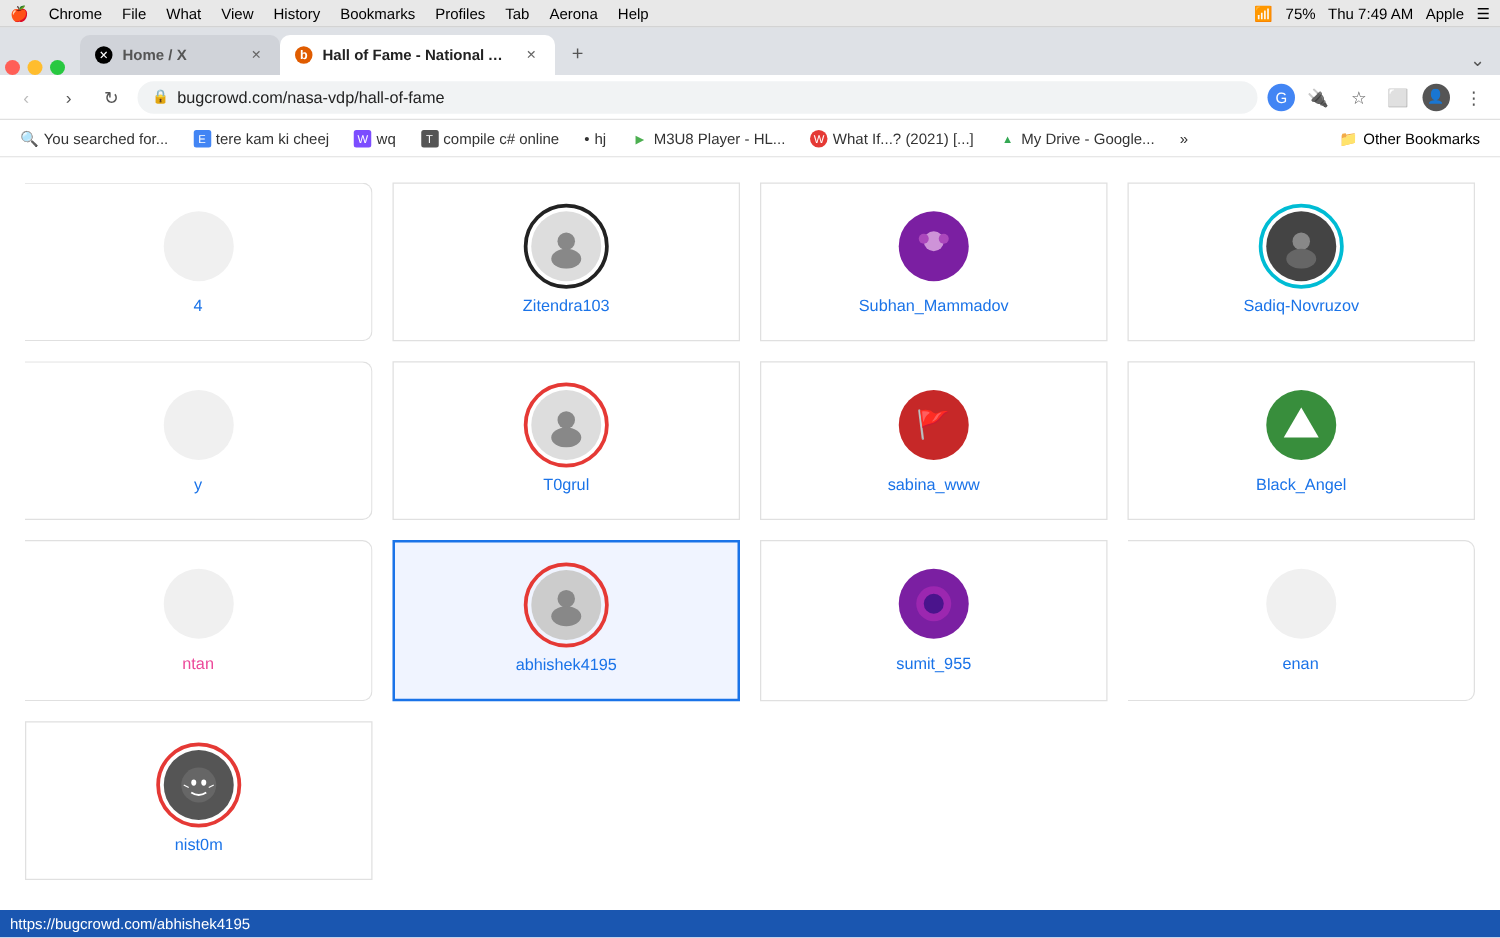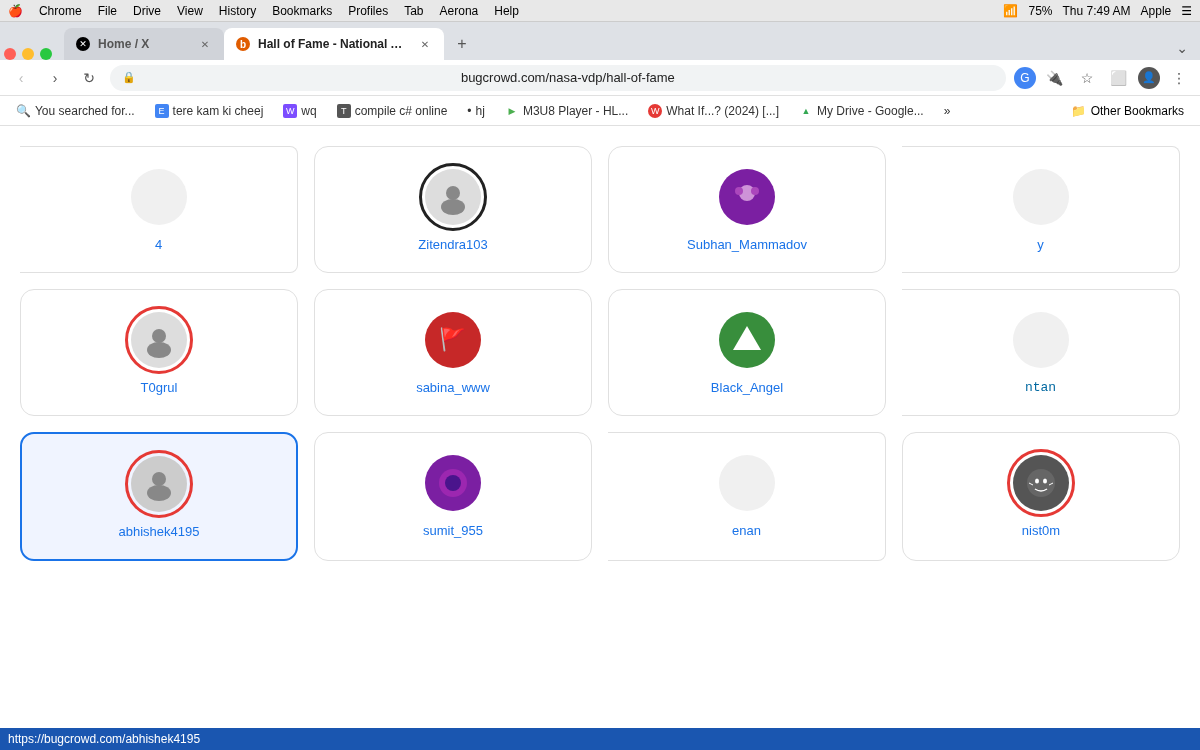--- a/index.html
+++ b/index.html
@@ -68,21 +68,21 @@
       background: #f1f3f4;
       border-radius: 13px;
       display: flex;
       align-items: center;
       padding: 0 12px;
       font-size: 13px;
       color: #222;
       gap: 6px;
     }
     .url-lock { font-size: 11px; color: #555; }
-    .url-text { flex: 1; text-align: center; }
+    .url-text { flex: 1; }
     .address-right { display: flex; align-items: center; gap: 6px; }
     .addr-icon { width: 26px; height: 26px; display: flex; align-items: center; justify-content: center; border-radius: 50%; cursor: pointer; font-size: 14px; color: #555; }
 
     
     .bookmarks-bar {
       height: 30px;
       background: #fff;
       display: flex;
       align-items: center;
       padding: 0 8px;
@@ -115,21 +115,21 @@
     .hof-grid {
       display: grid;
       grid-template-columns: repeat(4, 1fr);
       gap: 16px;
       padding: 10px 0;
     }
 
     .hof-card {
       background: #fff;
       border: 1px solid #e0e0e0;
-      border-radius: 14px;
+      border-radius: 0;
       display: flex;
       flex-direction: column;
       align-items: center;
       padding: 20px 10px;
       cursor: pointer;
       transition: box-shadow 0.2s;
       min-height: 120px;
     }
     .hof-card.highlighted {
       border: 2px solid #1a73e8;
@@ -197,21 +197,21 @@
     .tl-yellow { background: #ffbd2e; }
     .tl-green { background: #28c840; }
   </style>
 </head>
 <body>
 
 <div class="menu-bar">
   <span class="menu-bar-item">🍎</span>
   <span class="menu-bar-item bold">Chrome</span>
   <span class="menu-bar-item">File</span>
-  <span class="menu-bar-item">Drive</span>
+  <span class="menu-bar-item">What</span>
   <span class="menu-bar-item">View</span>
   <span class="menu-bar-item">History</span>
   <span class="menu-bar-item">Bookmarks</span>
   <span class="menu-bar-item">Profiles</span>
   <span class="menu-bar-item">Tab</span>
   <span class="menu-bar-item">Aerona</span>
   <span class="menu-bar-item">Help</span>
   <div class="menu-bar-right">
     <span>📶</span>
     <span>75%</span>
@@ -281,21 +281,21 @@
   <div class="bookmark-item">
     <span>•</span>
     <span>hj</span>
   </div>
   <div class="bookmark-item">
     <span class="bookmark-favicon" style="color:#4caf50;">▶</span>
     <span>M3U8 Player - HL...</span>
   </div>
   <div class="bookmark-item">
     <span class="bookmark-favicon" style="background:#e53935;color:#fff;border-radius:50%;">W</span>
-    <span>What If...? (2024) [...]</span>
+    <span>What If...? (2021) [...]</span>
   </div>
   <div class="bookmark-item">
     <span class="bookmark-favicon" style="color:#34a853;">▲</span>
     <span>My Drive - Google...</span>
   </div>
   <div class="bookmark-item">»</div>
   <div class="bookmarks-folder" style="margin-left:auto;">
     <span>📁</span>
     <span>Other Bookmarks</span>
   </div>
@@ -330,20 +330,32 @@
           <svg width="36" height="36" viewBox="0 0 36 36">
               <circle cx="18" cy="14" r="8" fill="#ce93d8"></circle>
               <circle cx="10" cy="12" r="4" fill="#ab47bc"></circle>
               <circle cx="26" cy="12" r="4" fill="#ab47bc"></circle>
             </svg>
         </div>
       </div>
       <span class="username">Subhan_Mammadov</span>
     </div>
 
+    <div class="hof-card">
+      <div class="avatar">
+        <div class="avatar-ring" style="border-color:#00bcd4;"></div>
+        <div class="avatar-inner" style="background:#444;color:#fff;">
+          <svg width="36" height="36" viewBox="0 0 36 36">
+              <circle cx="18" cy="14" r="7" fill="#888"></circle>
+              <ellipse cx="18" cy="28" rx="12" ry="8" fill="#666"></ellipse>
+            </svg>
+        </div>
+      </div>
+      <span class="username">Sadiq-Novruzov</span>
+    </div>
 
     <div class="hof-card partial-left" style="border:1px solid #e0e0e0;border-left:none;">
       <div class="avatar">
         <div class="avatar-inner" style="background:#f0f0f0;"></div>
       </div>
       <span class="username" style="color:#1a73e8;">y</span>
     </div>
 
     <div class="hof-card">
       <div class="avatar">
@@ -375,21 +387,21 @@
             </svg>
         </div>
       </div>
       <span class="username">Black_Angel</span>
     </div>
 
     <div class="hof-card partial-left" style="border:1px solid #e0e0e0;border-left:none;">
       <div class="avatar">
         <div class="avatar-inner" style="background:#f0f0f0;"></div>
       </div>
-      <span class="username" style="color:#0369a1;font-family:Liberation Mono, monospace;">ntan</span>
+      <span class="username" style="color:#ec4899;">ntan</span>
     </div>
 
 
     <div class="hof-card highlighted">
       <div class="avatar">
         <div class="avatar-ring" style="border-color:#e53935;"></div>
         <div class="avatar-inner" style="background:#ccc;color:#555;">
           <svg width="36" height="36" viewBox="0 0 36 36">
               <circle cx="18" cy="13" r="7" fill="#888"></circle>
               <ellipse cx="18" cy="27" rx="12" ry="8" fill="#888"></ellipse>

